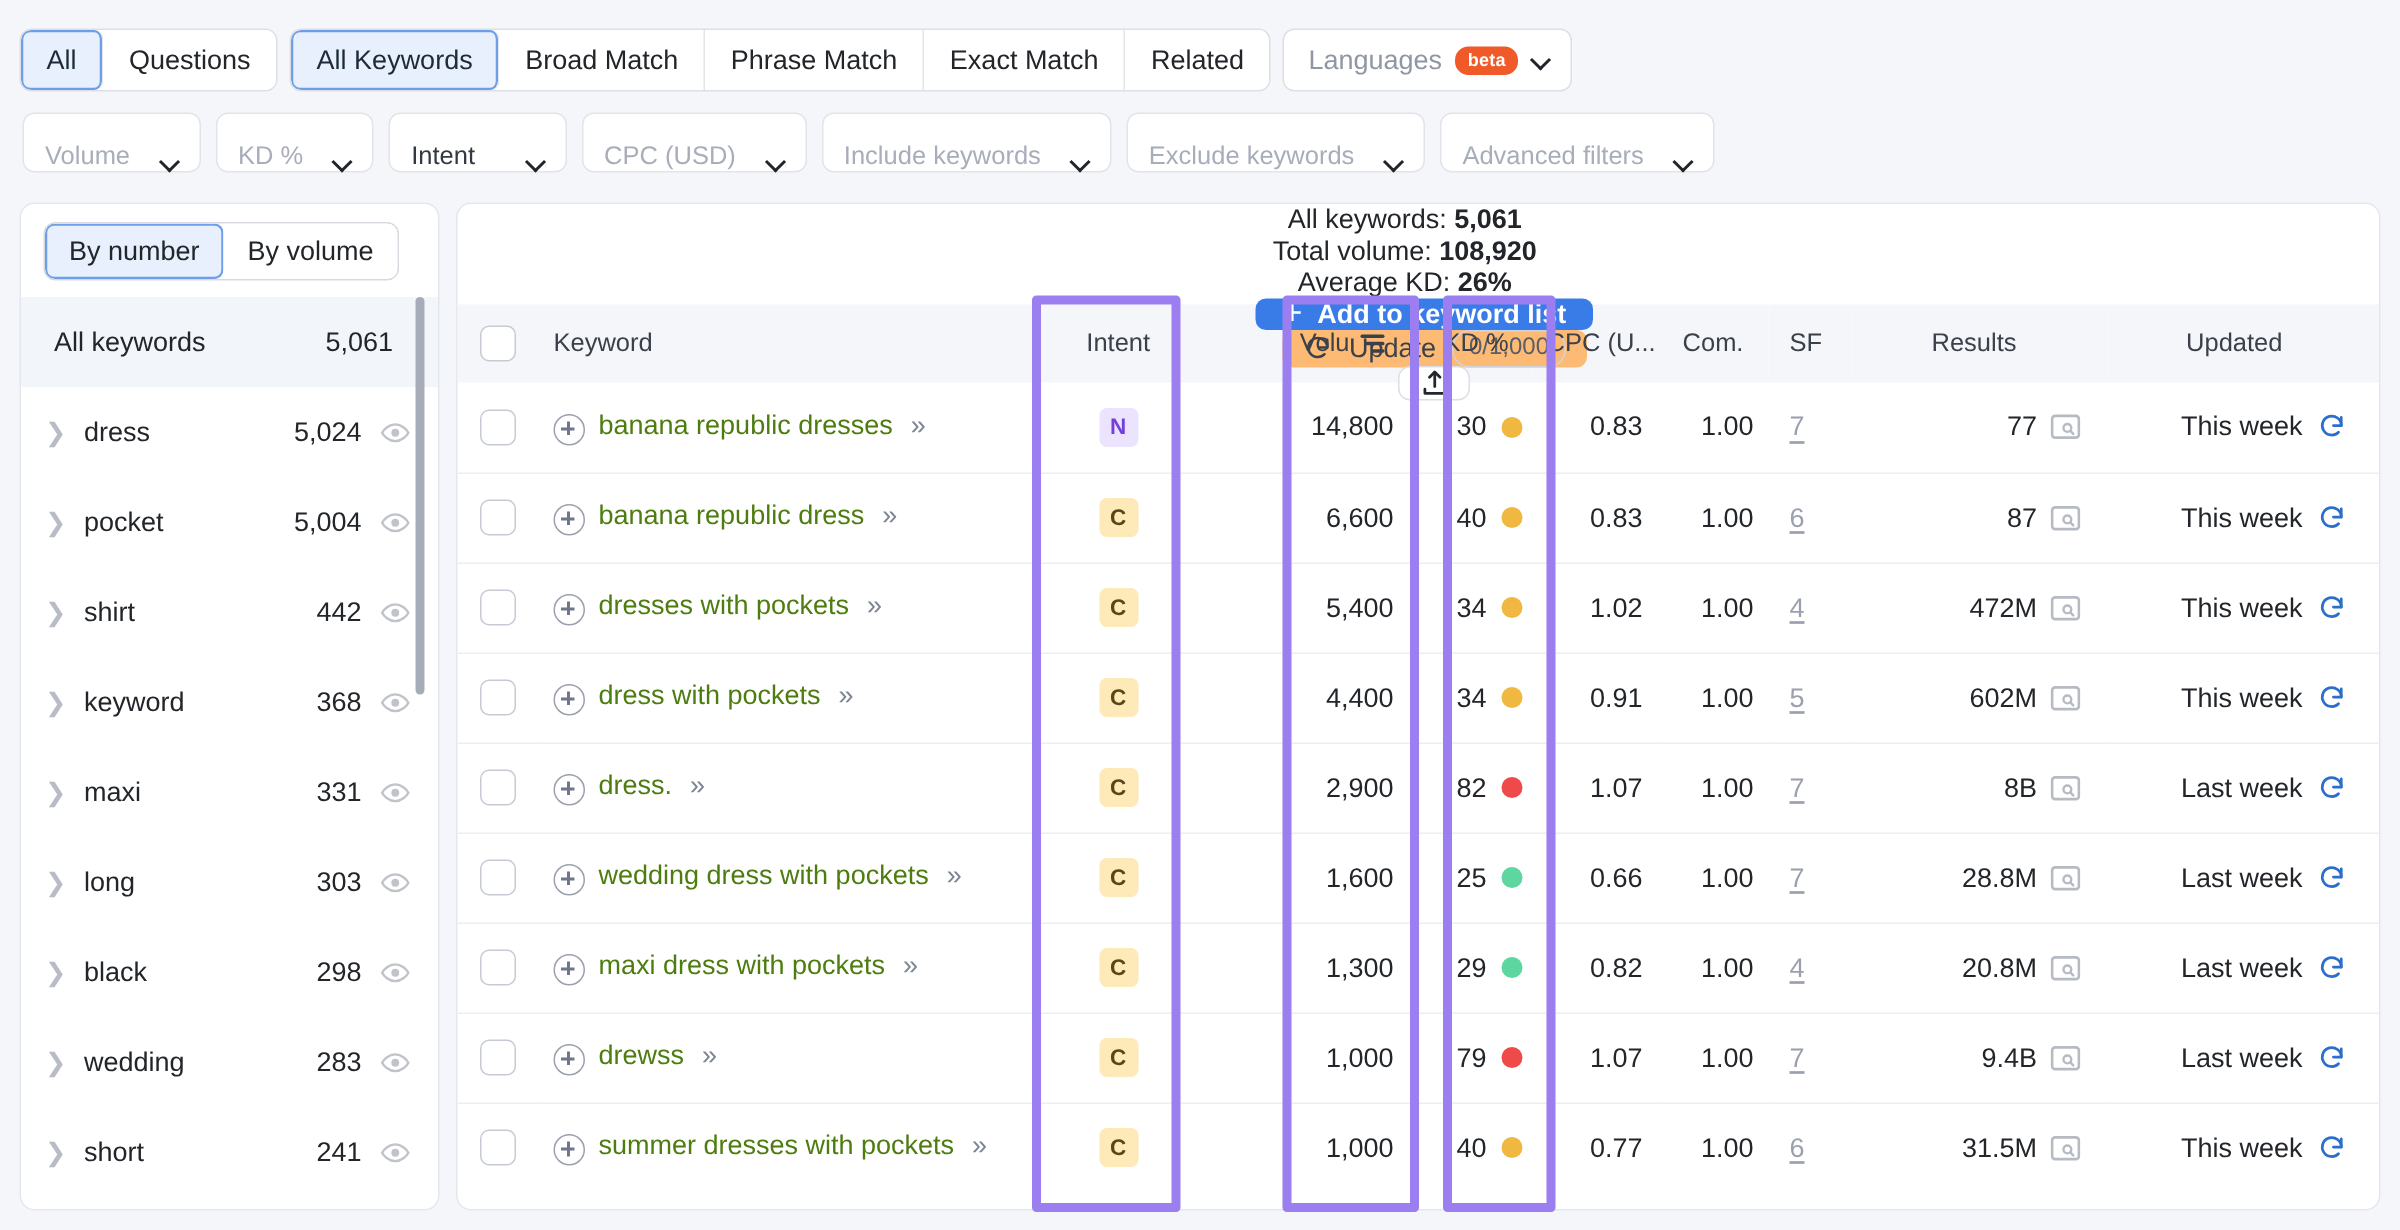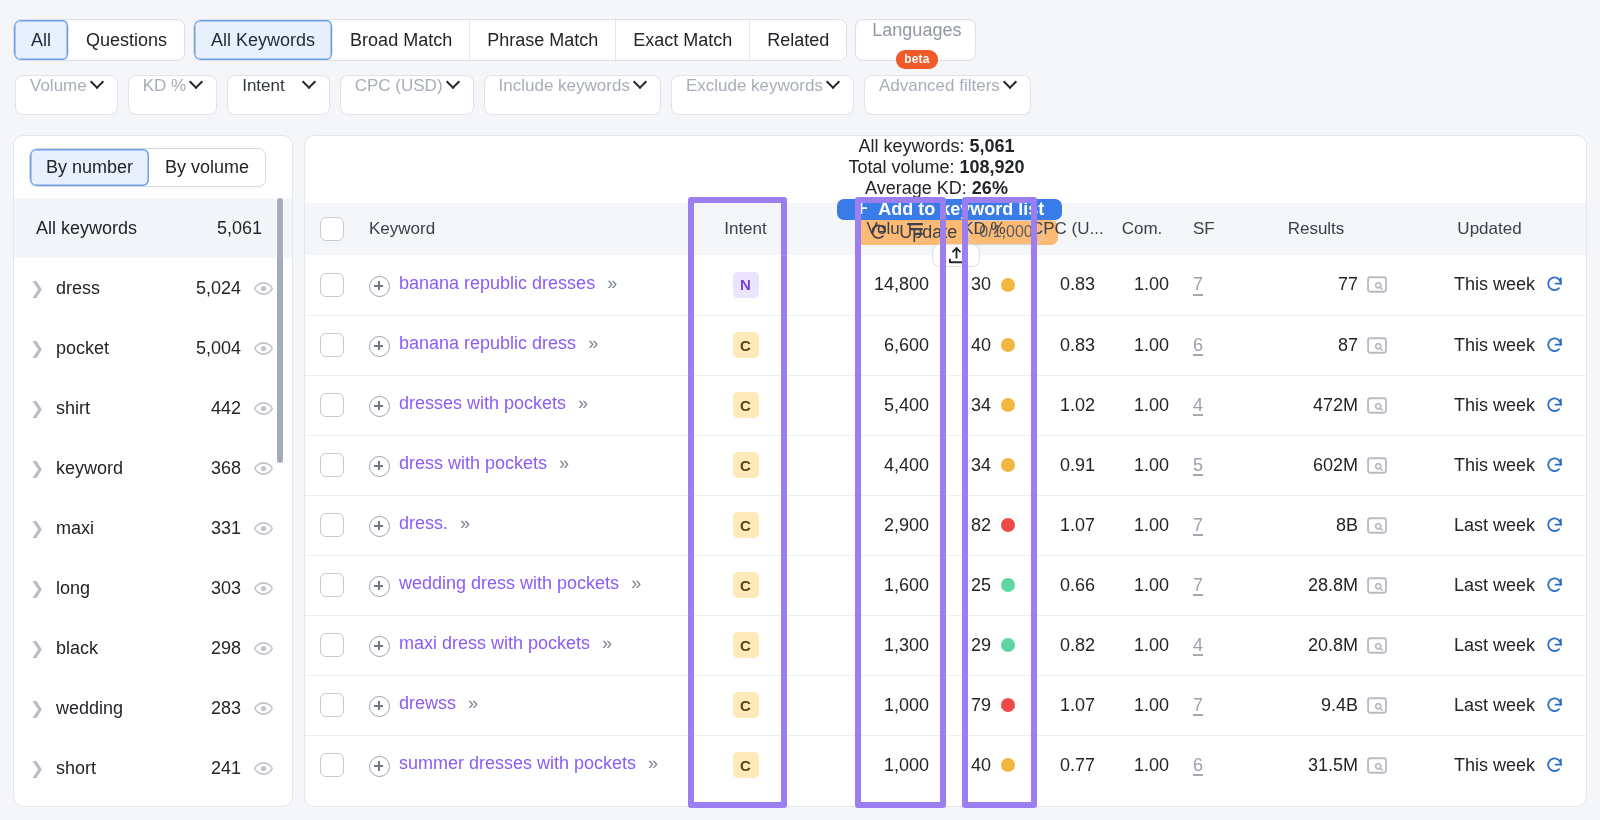--- a/index.html
+++ b/index.html
@@ -22,36 +22,36 @@
     font-size:18px; color:#222529; background:#fff; border:none; cursor:pointer;
     border-right:1px solid #e4e6eb; white-space:nowrap;
   }
   .seg .segbtn:last-child{ border-right:none; }
   .seg .segbtn.active{
     background:#e8f0fd; color:#1c2a3a; box-shadow: inset 0 0 0 1.5px #6c9fe8; border-radius:6px;
   }
   .langbtn{
     height:40px; padding:0 14px 0 16px; display:flex; align-items:center; gap:9px;
     background:#fff; border-radius:7px; box-shadow:0 0 0 1px #dcdfe6;
-    font-size:18px; color:#9196a5; cursor:pointer; white-space:nowrap;flex-direction:column;
+    font-size:18px; color:#9196a5; cursor:pointer; white-space:nowrap;
   }
   .beta{
     background:#f05a28; color:#fff; font-size:12px; font-weight:bold;
     border-radius:9px; padding:2px 8px 3px; letter-spacing:.2px;
   }
   .chev{ display:inline-block; width:12px; height:12px; position:relative; }
   .chev:before{
     content:""; position:absolute; left:1px; top:1px; width:8px; height:8px;
     border-right:2.4px solid #21252b; border-bottom:2.4px solid #21252b;
     transform:rotate(45deg);
   }
 
   .filterrow{ position:absolute; left:16px; top:76px; display:flex; align-items:center; gap:12px; }
   .fbtn{
-    height:38px; padding:0 14px; display:flex; align-items:flex-start; gap:4px;
+    height:38px; padding:0 14px; display:flex; align-items:flex-end; gap:20px;
     background:#fff; border-radius:7px; box-shadow:0 0 0 1px #e1e4ea;
     font-size:17px; color:#a8adba; cursor:pointer; white-space:nowrap;
   }
   .fbtn.dark{ color:#333940; }
   .fbtn .lbl{ }
   .fbtn.wide .lbl{ margin-right:14px; }
 
   
   .sidebar{
     position:absolute; left:14px; top:136px; width:278px; height:670px;
@@ -148,21 +148,21 @@
   .kwcell{ display:flex; align-items:flex-start; gap:9px; }
   .plusico{
     flex:0 0 21px; width:21px; height:21px; border:1.7px solid #9aa0ad; border-radius:50%;
     position:relative; margin-top:3px; cursor:pointer;
   }
   .plusico:before,.plusico:after{
     content:""; position:absolute; background:#71778a;
   }
   .plusico:before{ left:4px; top:8.2px; width:9.4px; height:1.7px; }
   .plusico:after{ left:8.2px; top:4px; width:1.7px; height:9.4px; }
-  .kwtext{ color:#8b5cf6; cursor:pointer; line-height:1.15; font-size:18px; }
+  .kwtext{ color:#4d7c0f; cursor:pointer; line-height:1.15; font-size:18px; }
   .dchev{ color:#7d8494; font-size:18px; letter-spacing:-2px; cursor:pointer; margin-left:3px; }
 
   .badge{
     display:inline-flex; width:26px; height:26px; align-items:center; justify-content:center;
     border-radius:5px; font-size:15px; font-weight:bold;
   }
   .badge.N{ background:#ece3ff; color:#7340d8; }
   .badge.C{ background:#fdeab8; color:#5b4418; }
 
   .kdwrap{ display:inline-flex; align-items:center; gap:10px; }

